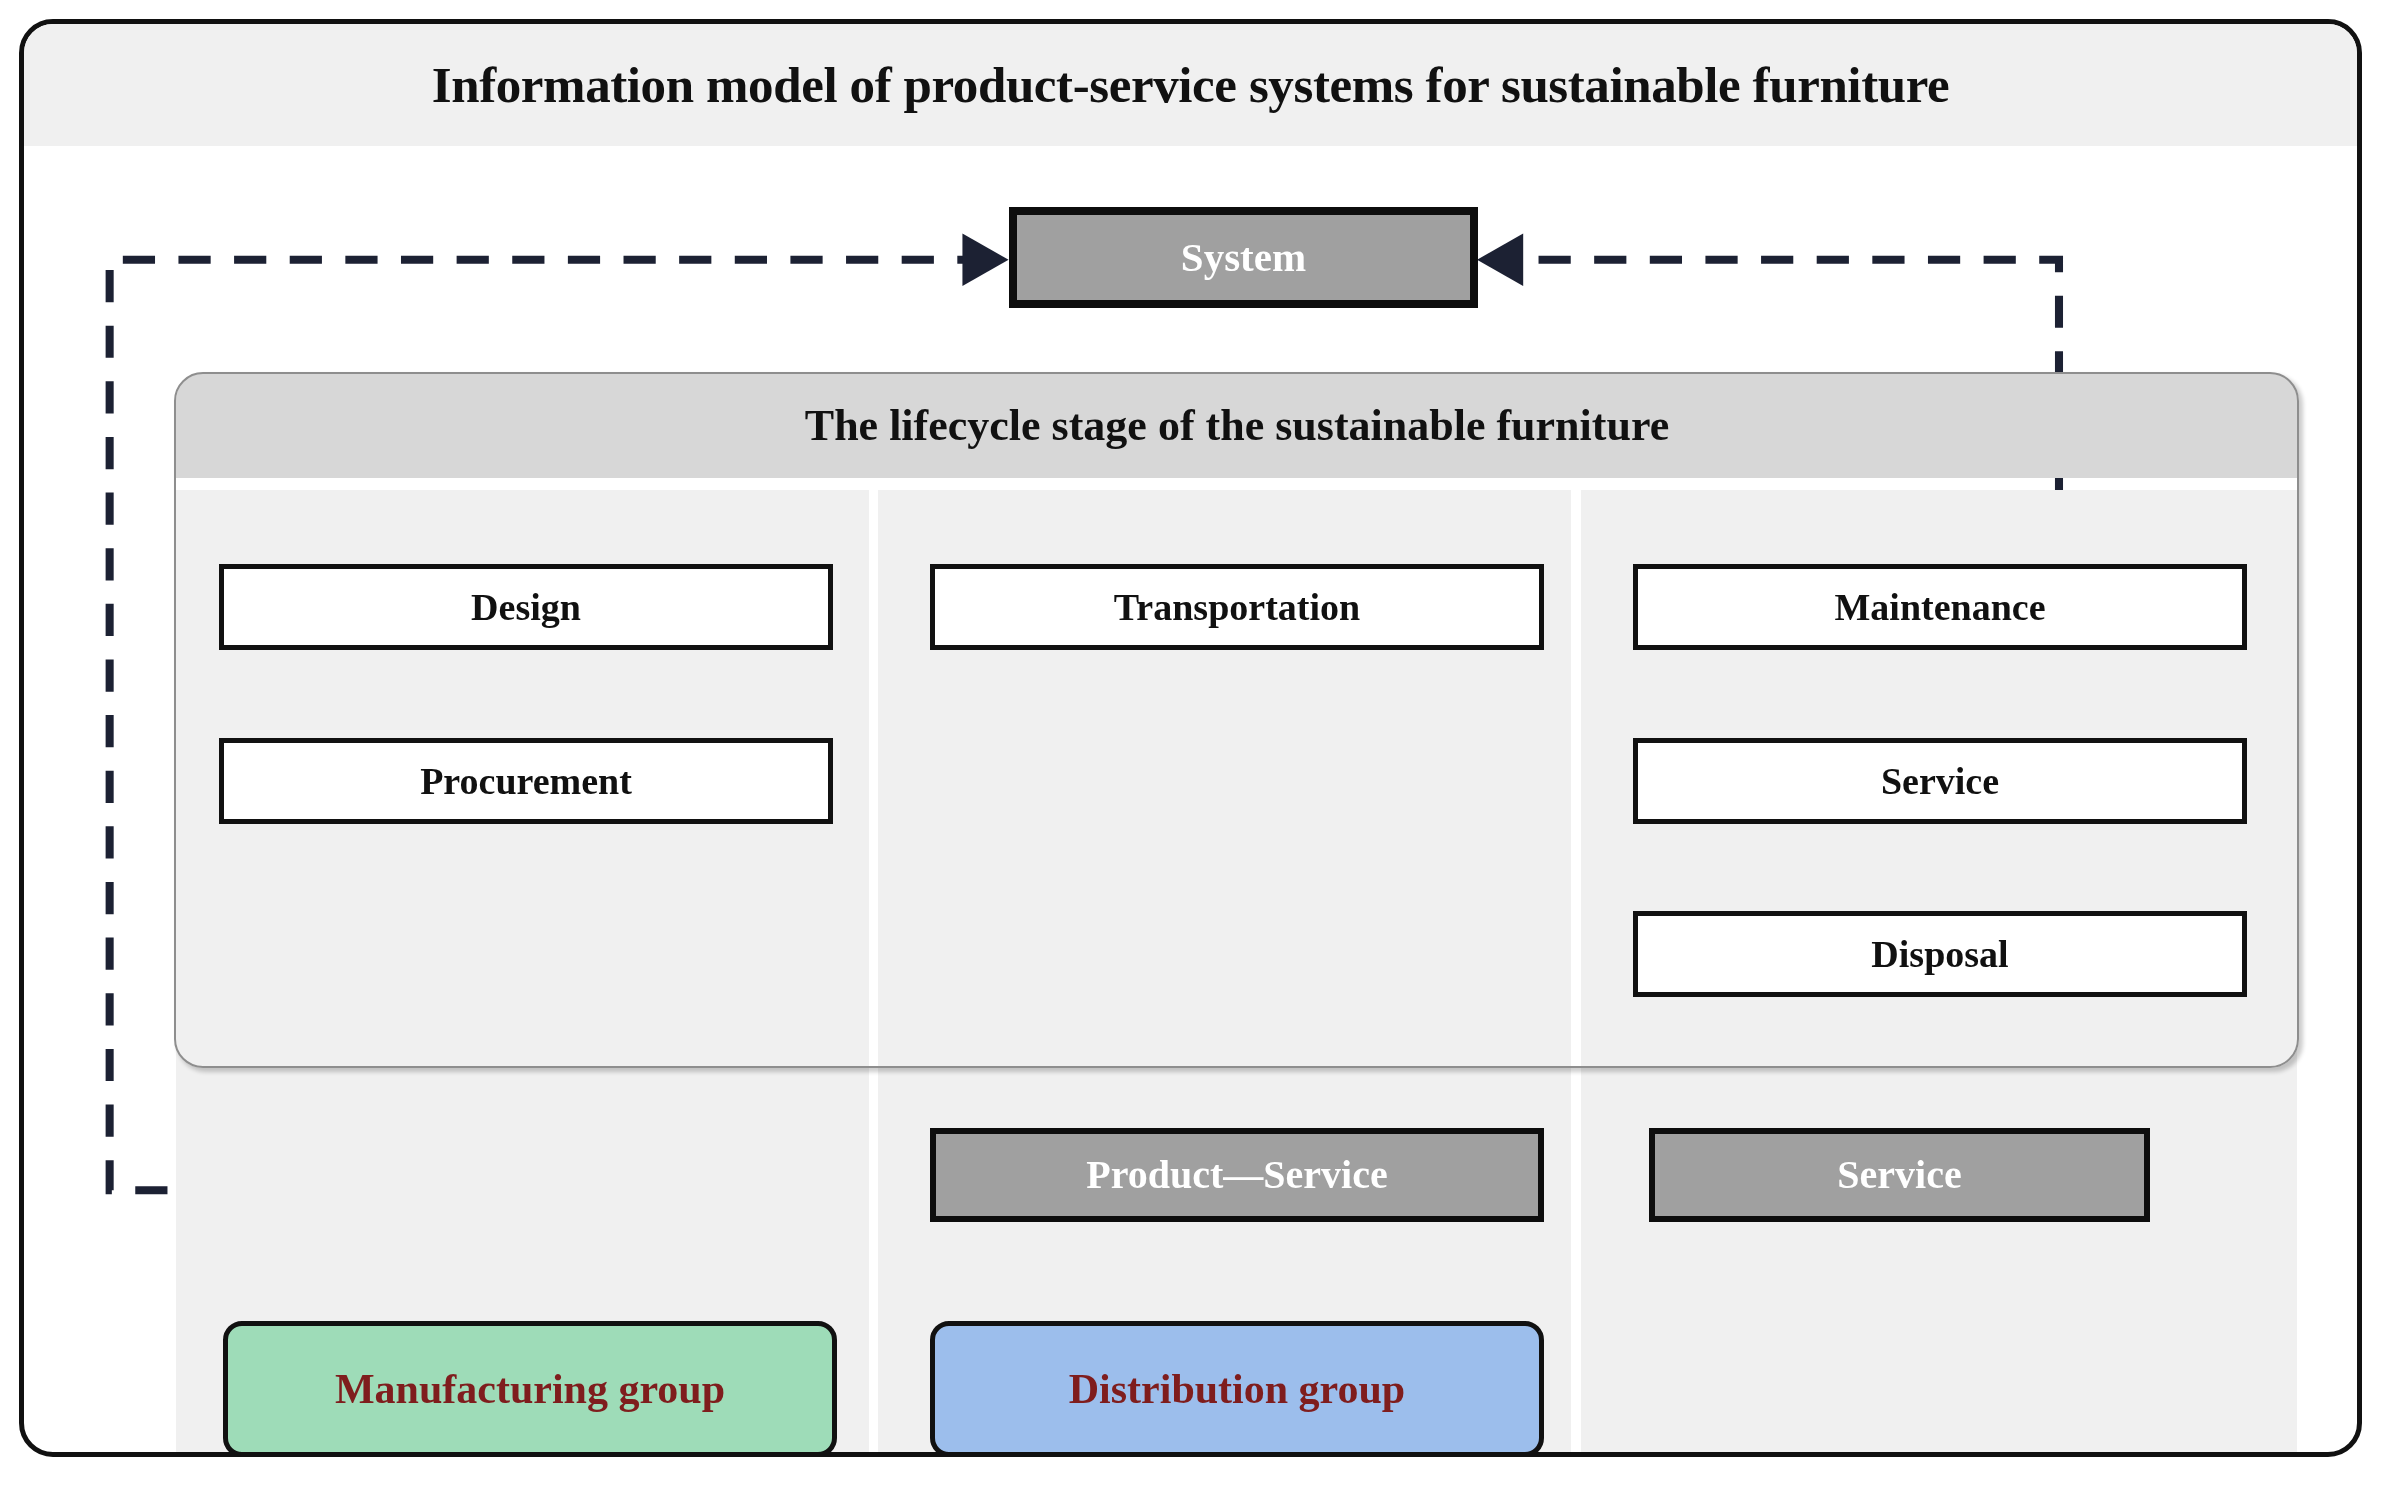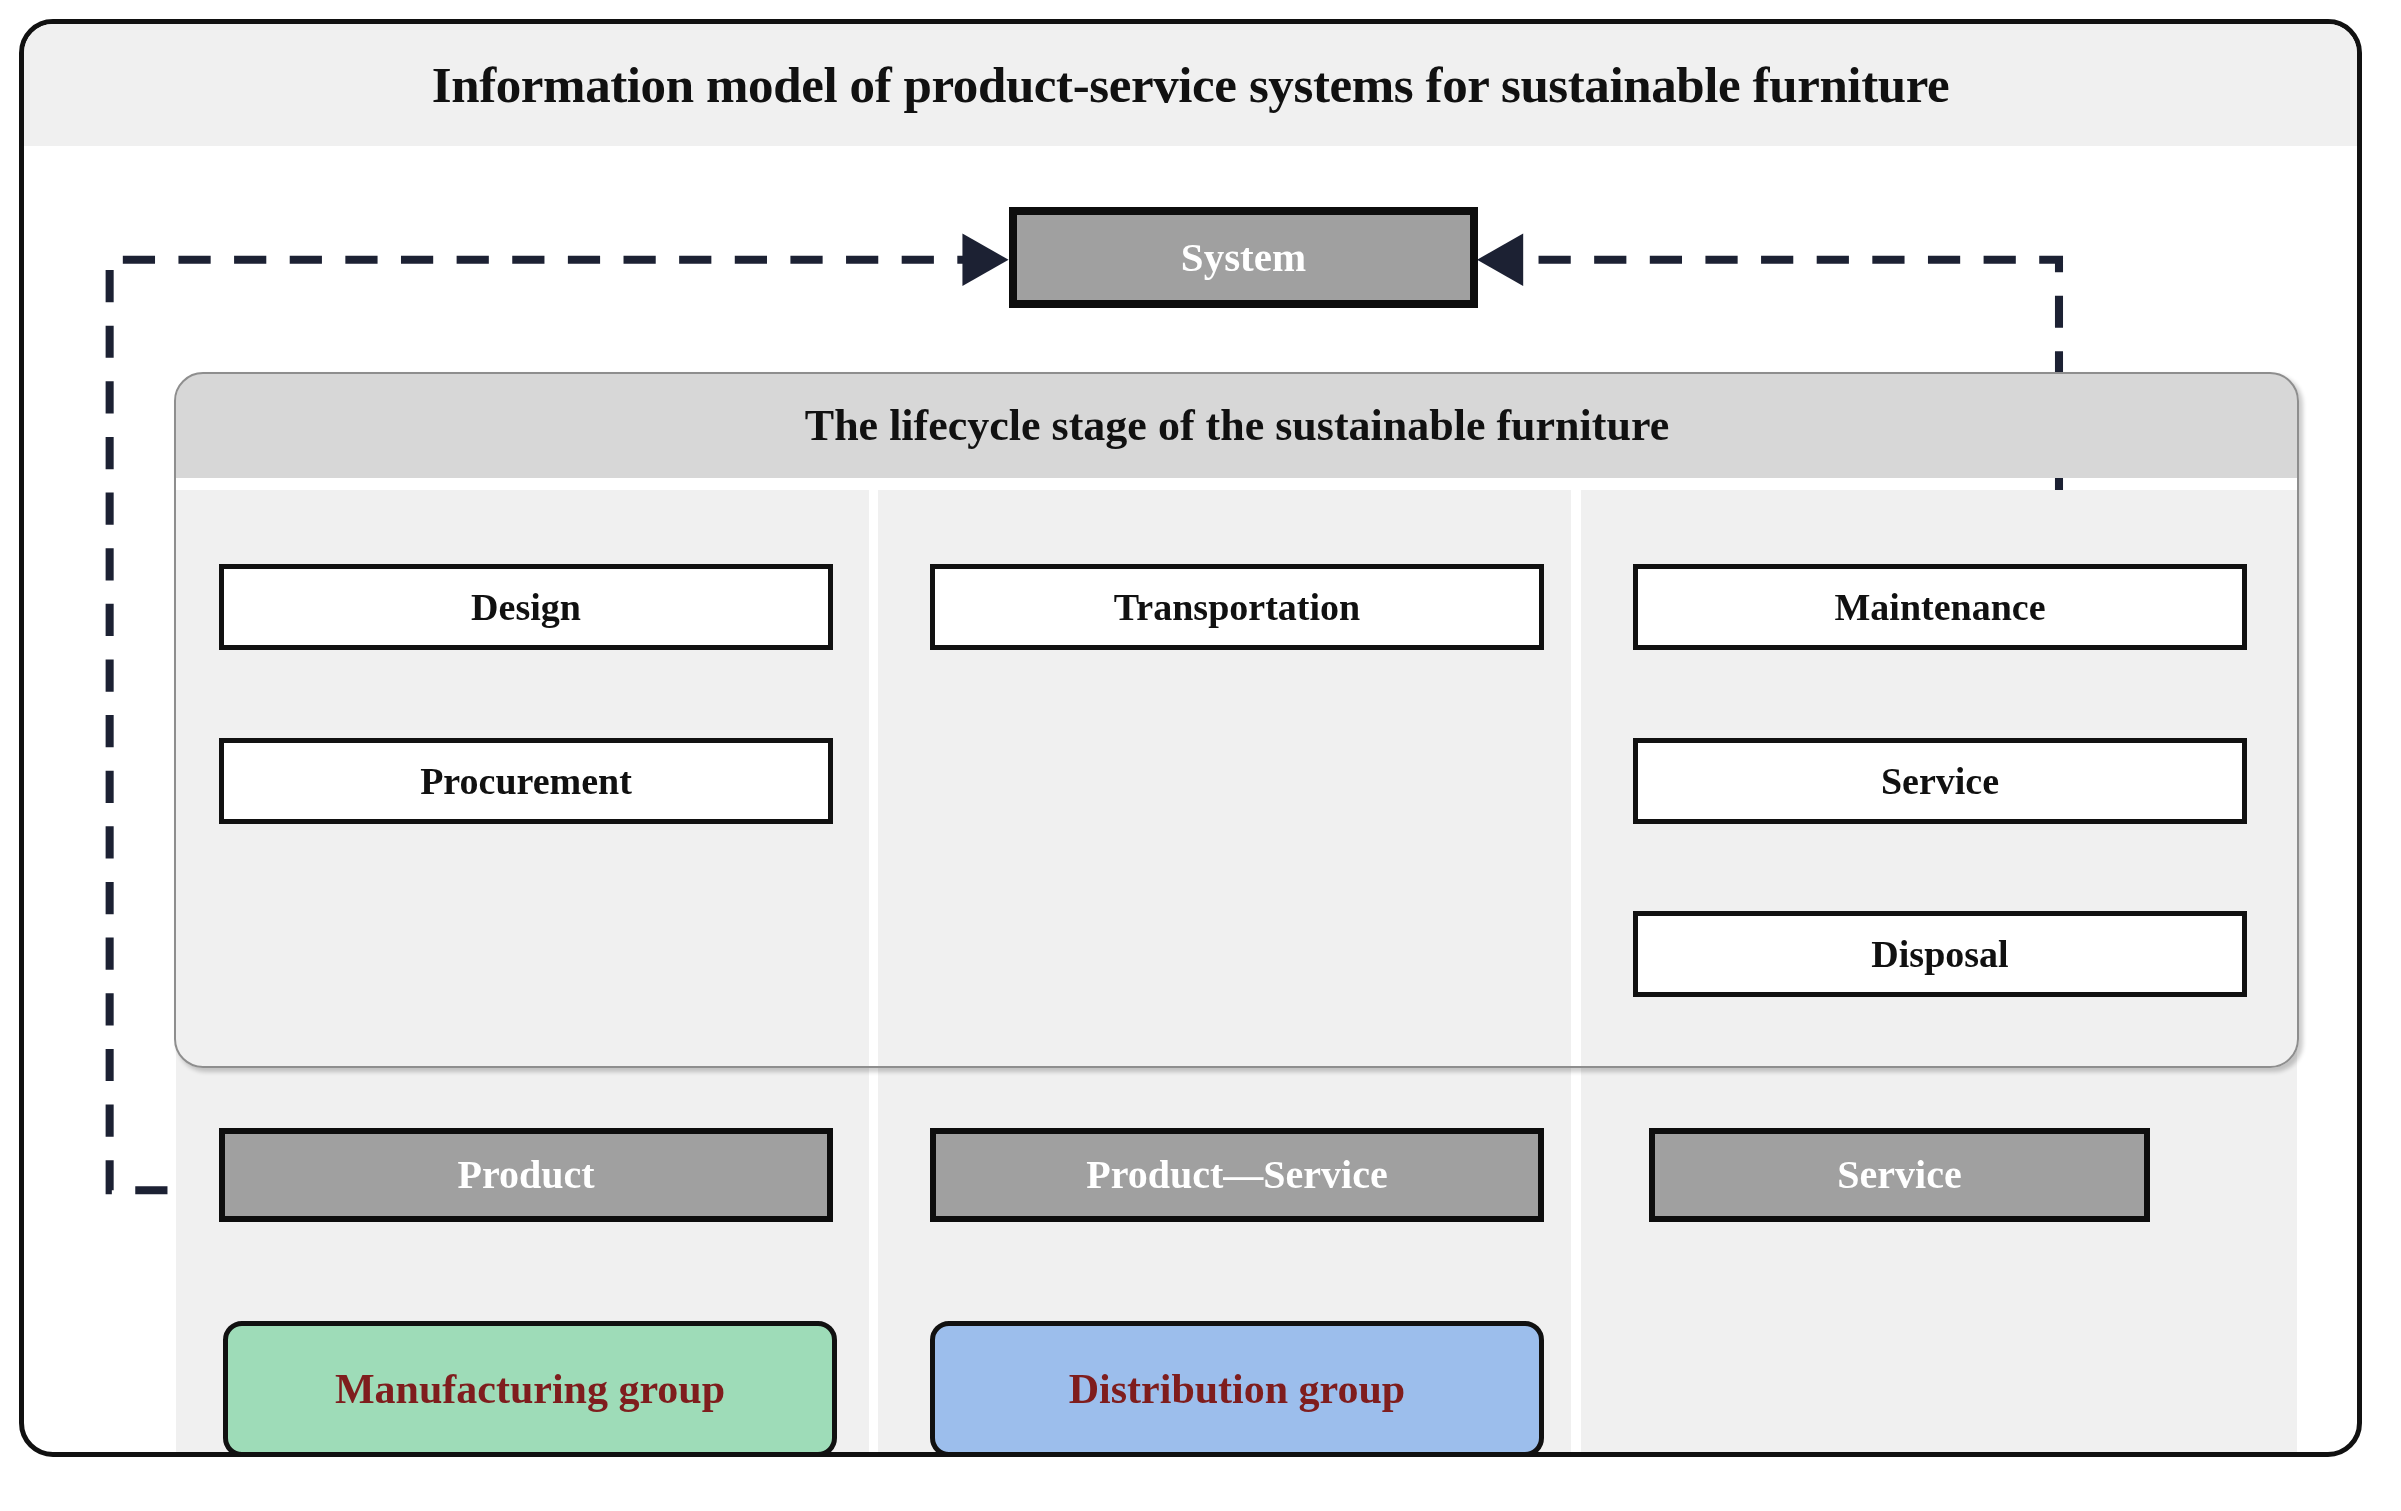--- a/index.html
+++ b/index.html
@@ -264,23 +264,20 @@
     <div class="stage-box" id="stage-2-0">
       <span class="box-label">Maintenance</span>
     </div>
     <div class="stage-box" id="stage-2-1">
       <span class="box-label">Service</span>
     </div>
     <div class="stage-box" id="stage-2-2">
       <span class="box-label">Disposal</span>
     </div>
 
-    <div class="category-bar" id="category-0">
-      <span class="box-label">Product</span>
-    </div>
     <div class="category-bar" id="category-1">
       <span class="box-label">Product—Service</span>
     </div>
     <div class="category-bar" id="category-2">
       <span class="box-label">Service</span>
     </div>
 
     <div class="group-pill" id="group-0" style="background: rgb(158, 220, 184);">
       <span class="box-label">Manufacturing group</span>
     </div>

